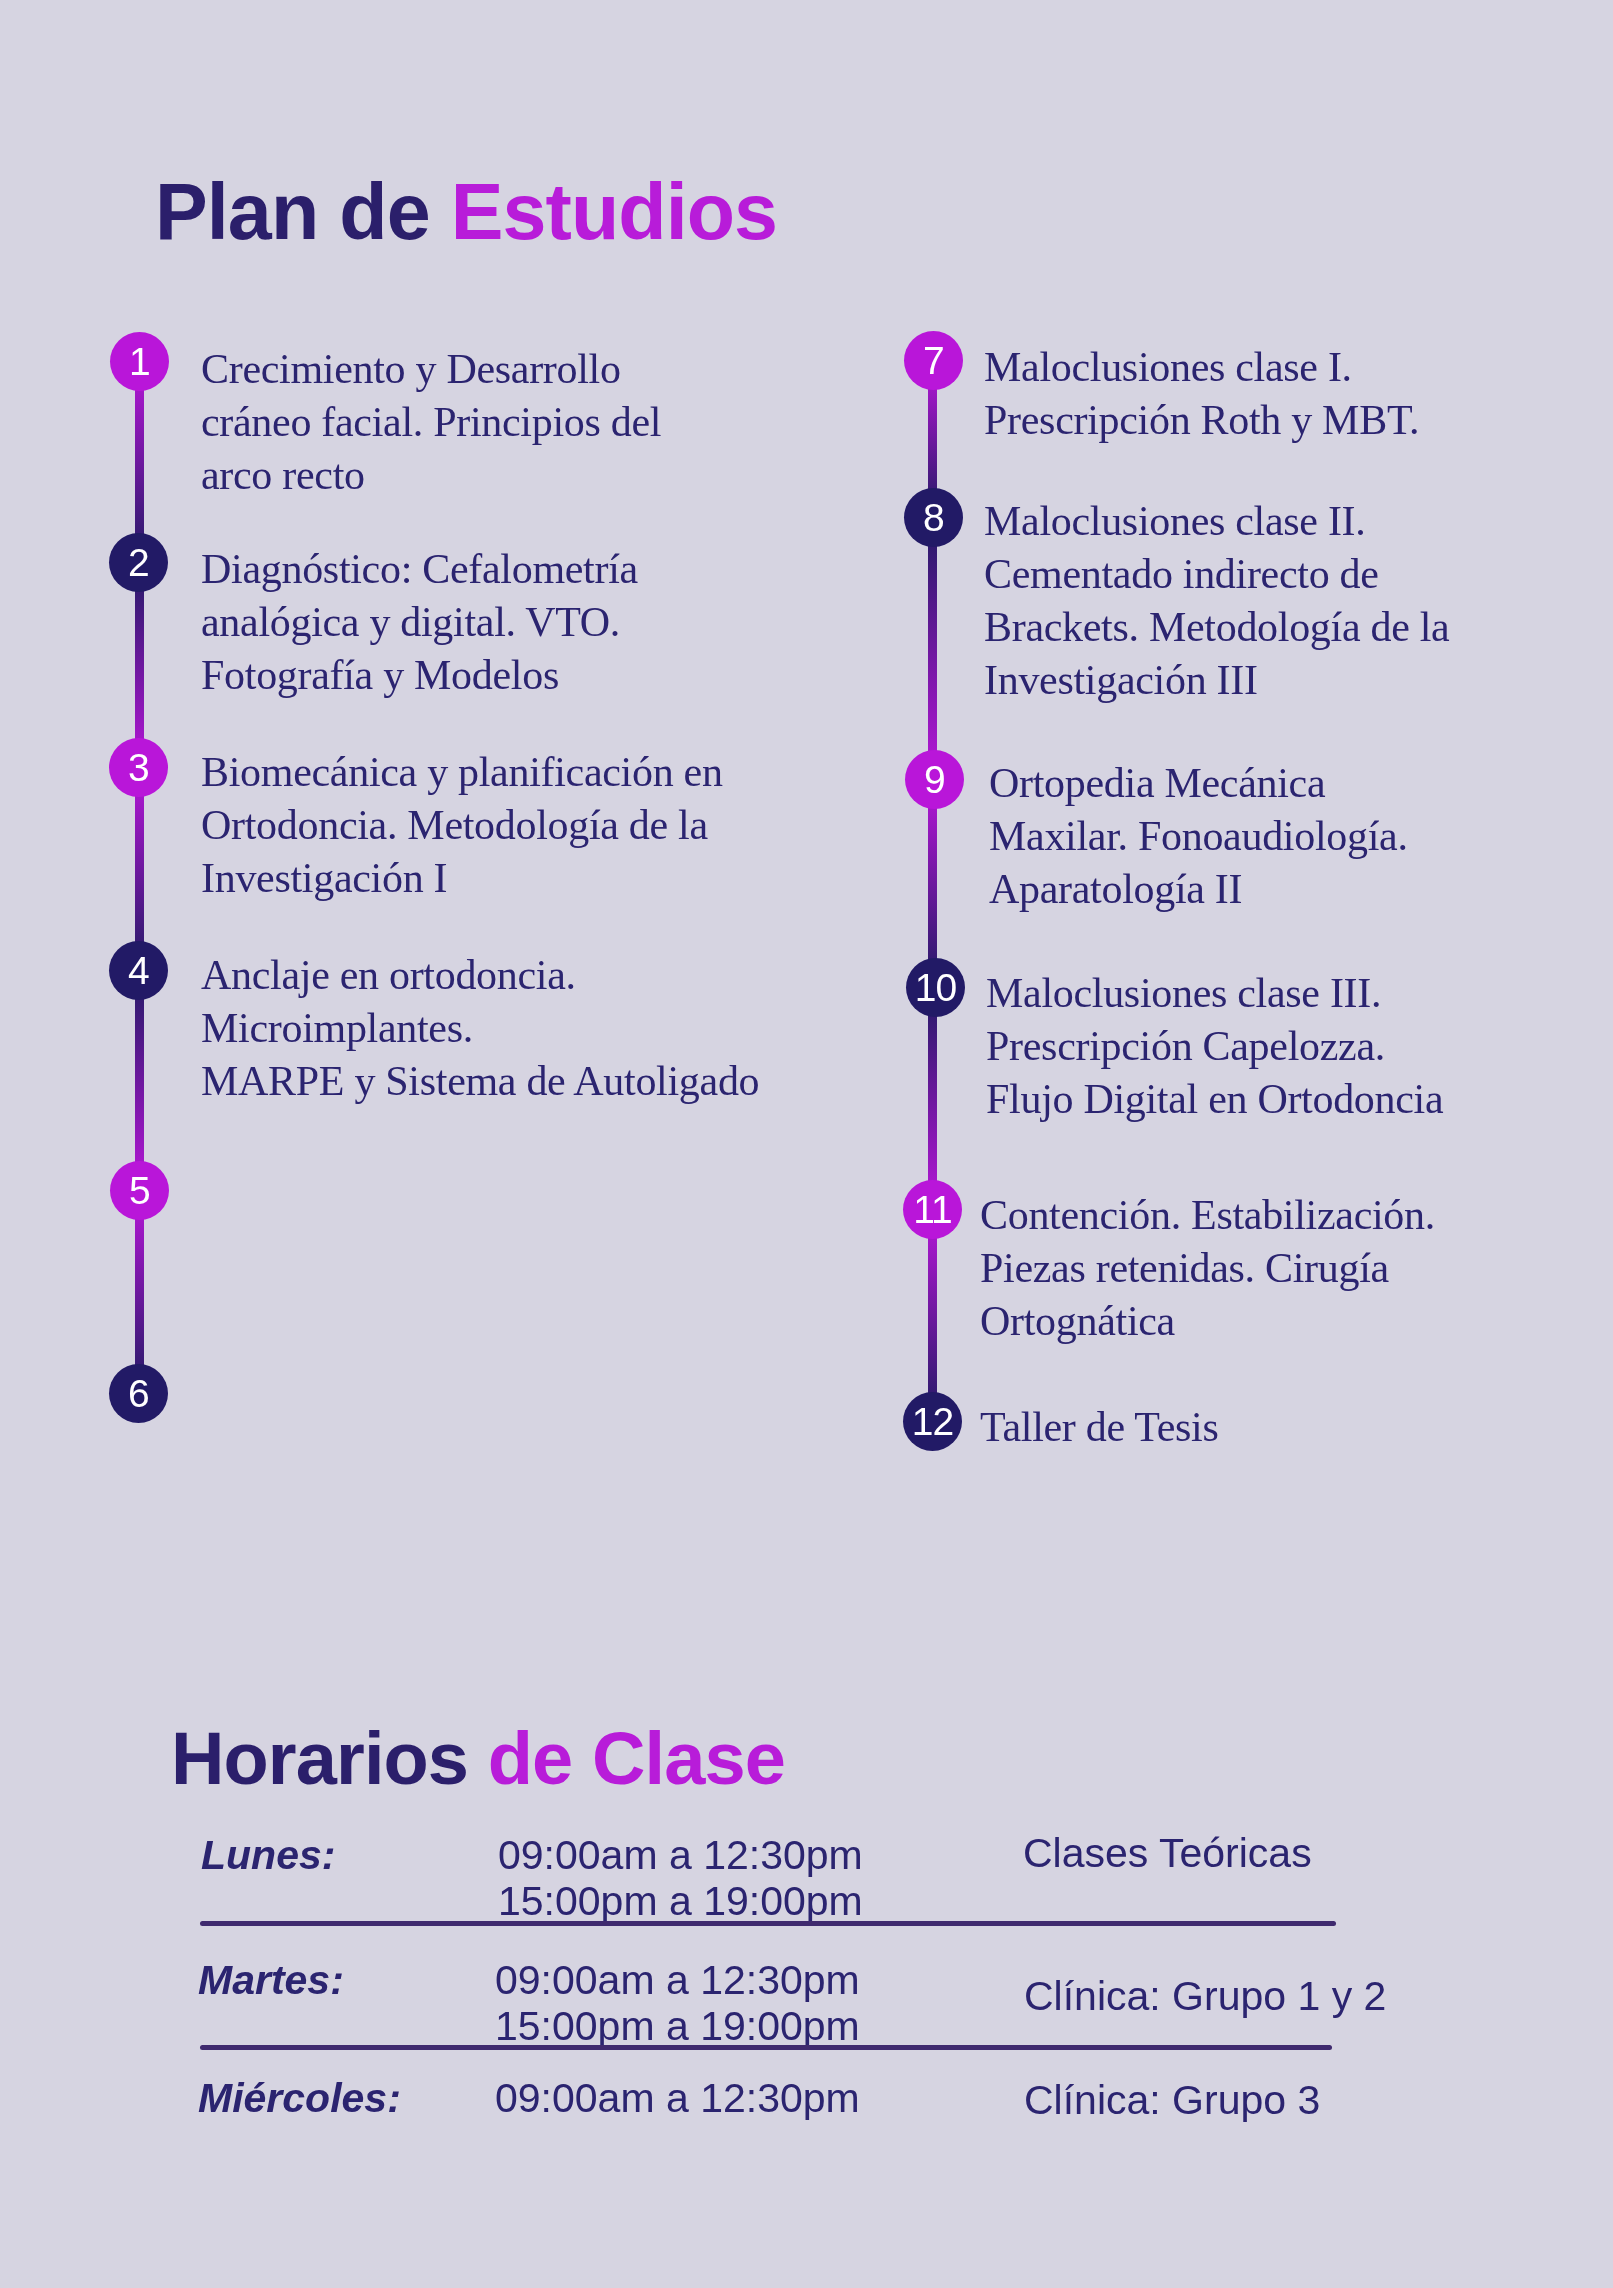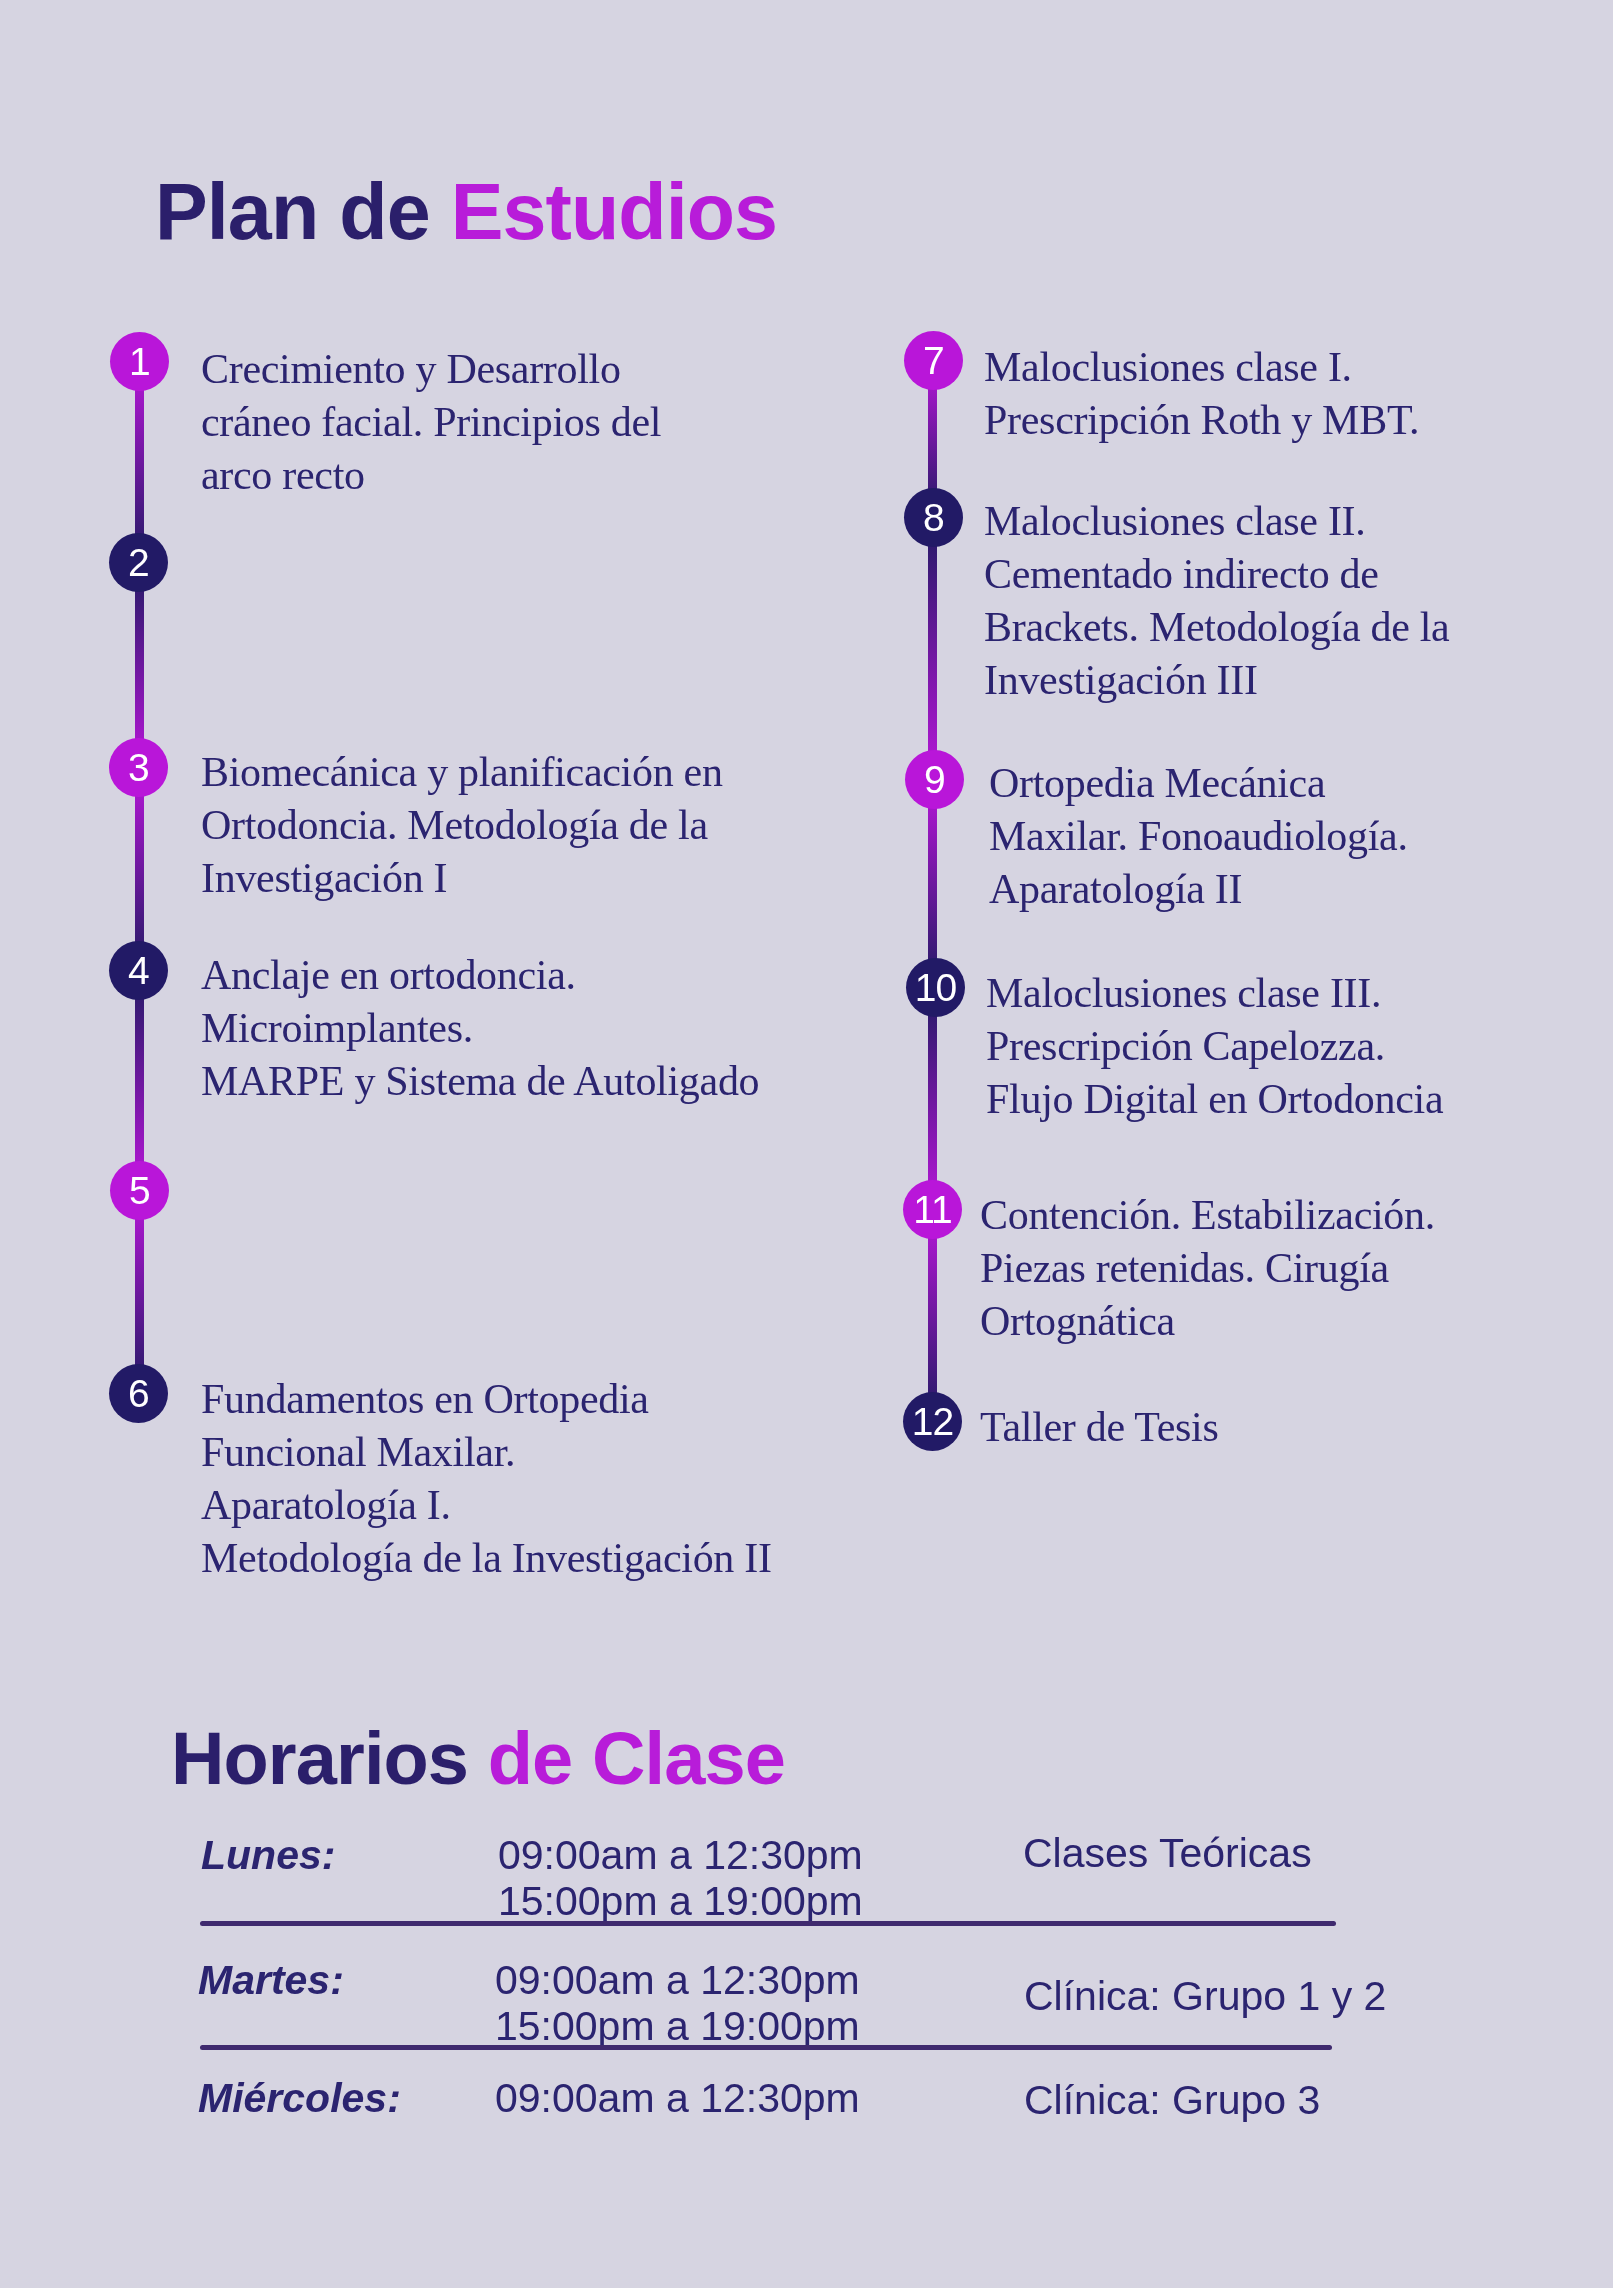--- a/index.html
+++ b/index.html
@@ -67,30 +67,29 @@
   <div class="node magenta" style="left:110px;top:1161px">
       <span>5</span>
     </div>
   <div class="node navy" style="left:109px;top:1364px">
       <span>6</span>
     </div>
 
   <p class="item-text" style="left:201px;top:343px">Crecimiento y Desarrollo
 cráneo facial. Principios del
 arco recto</p>
+  <p class="item-text" style="left:201px;top:543px">Diagnóstico: Cefalometría
+analógica y digital. VTO.
+Fotografía y Modelos</p>
   <p class="item-text" style="left:201px;top:746px">Biomecánica y planificación en
 Ortodoncia. Metodología de la
 Investigación I</p>
   <p class="item-text" style="left:201px;top:949px">Anclaje en ortodoncia.
 Microimplantes.
 MARPE y Sistema de Autoligado</p>
-  <p class="item-text" style="left:201px;top:1373px">Fundamentos en Ortopedia
-Funcional Maxilar.
-Aparatología I.
-Metodología de la Investigación II</p>
 
   <div class="node magenta" style="left:904px;top:331px">
       <span>7</span>
     </div>
   <div class="node navy" style="left:904px;top:488px">
       <span>8</span>
     </div>
   <div class="node magenta" style="left:905px;top:750px">
       <span>9</span>
     </div>

